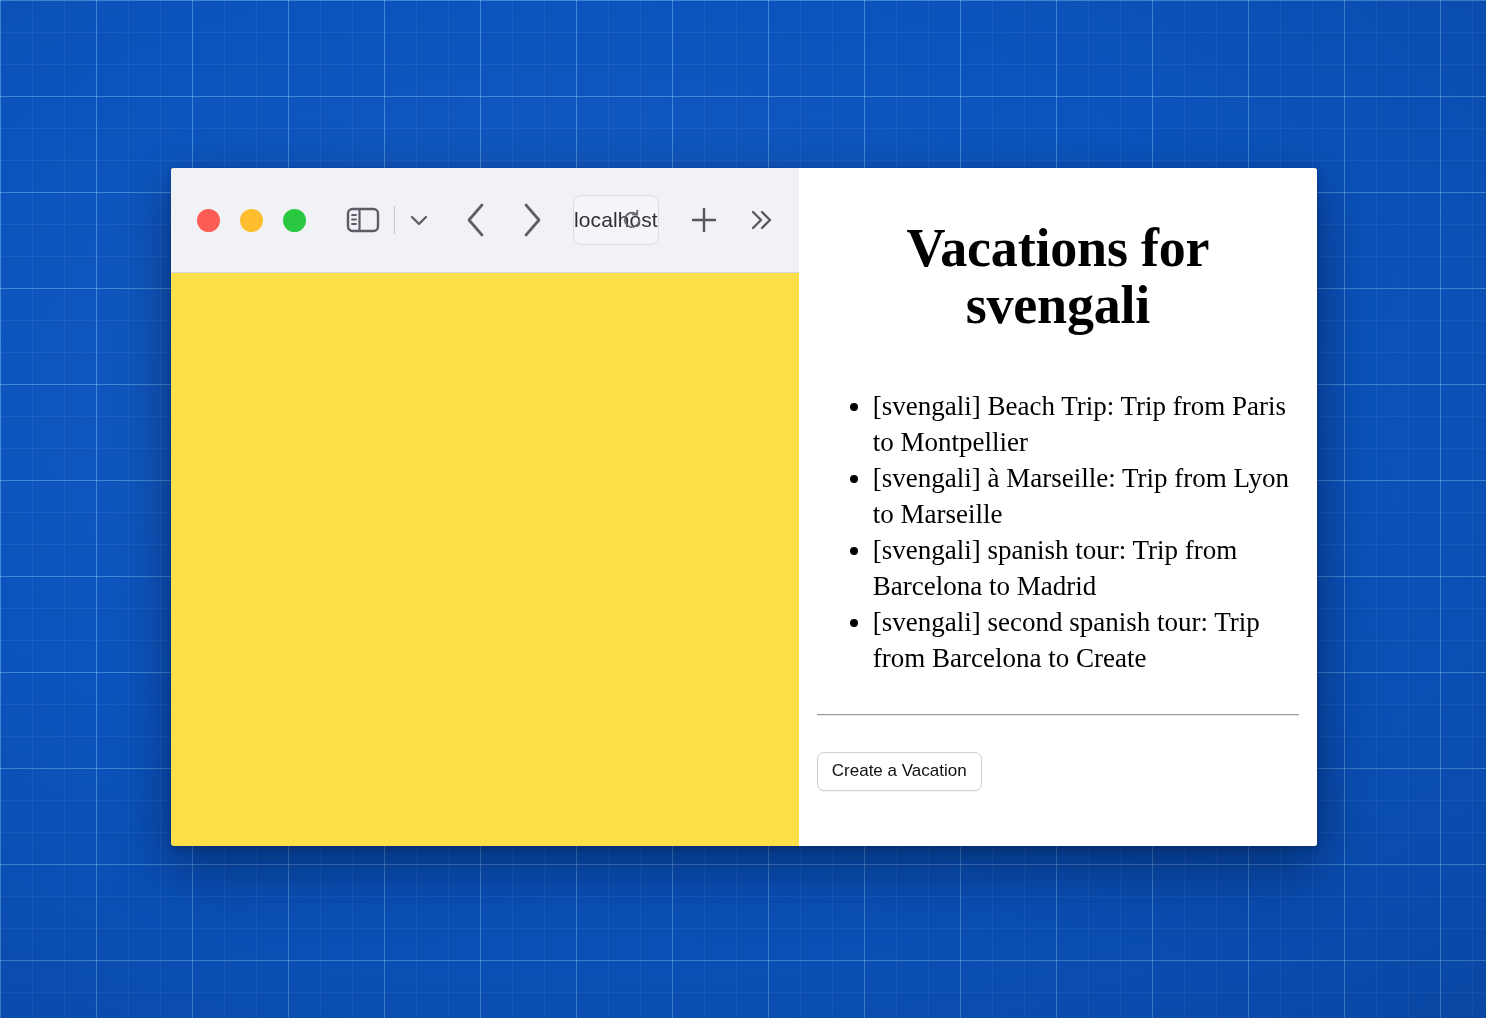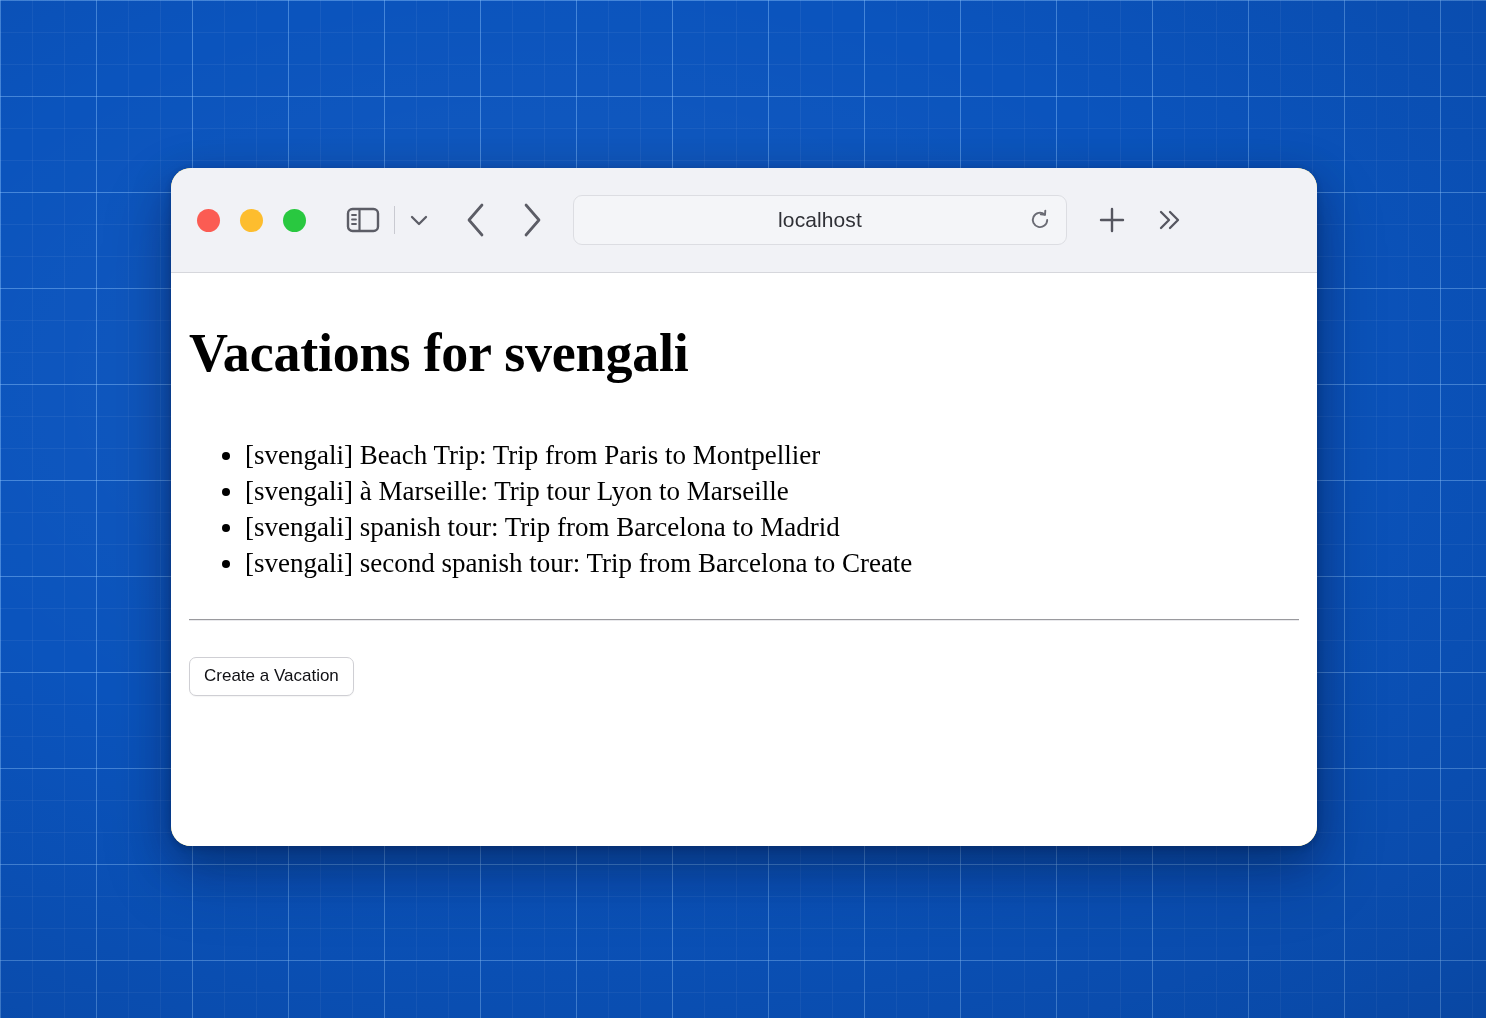--- a/index.html
+++ b/index.html
@@ -53,29 +53,29 @@
         rgba(0,20,60,0.30) 100%);
   }
 
   
   .window {
     position: absolute;
     left: 171px;
     top: 168px;
     width: 1146px;
     height: 678px;
-    border-radius: 20px;
+    border-radius: 3px;
     background: #fde047;
     box-shadow:
       0 2px 6px rgba(0,12,40,0.22),
       0 14px 40px rgba(0,12,40,0.30),
       0 30px 70px rgba(0,10,36,0.22);
     overflow: hidden;
     display: flex;
-    flex-direction: column;
+    flex-direction: row;
   }
 
   .toolbar {
     height: 105px;
     flex: 0 0 105px;
     background: #f1f2f6;
     border-bottom: 1px solid #d6d7dc;
     display: flex;
     align-items: center;
     padding: 0 22px 0 26px;
@@ -158,20 +158,21 @@
   }
   h1.page-title {
     font-family: "Liberation Serif", serif;
     font-weight: bold;
     font-size: 54px;
     line-height: 1.05;
     margin: 52px 0 0 0;
     padding: 0;
     color: #000000;
     letter-spacing: -0.2px;
+    text-align: center;
   }
   ul.vacation-list {
     margin: 55px 0 4px 0;
     padding-left: 56px;
     list-style: disc;
   }
   ul.vacation-list li {
     font-family: "Liberation Serif", serif;
     font-size: 27px;
     line-height: 36px;
@@ -271,21 +272,21 @@
     </div>
 
   </div>
 
   <div class="page">
     <div class="page-inner">
       <h1 class="page-title">Vacations for svengali</h1>
 
       <ul class="vacation-list">
         <li>[svengali] Beach Trip: Trip from Paris to Montpellier</li>
-        <li>[svengali] à Marseille: Trip tour Lyon to Marseille</li>
+        <li>[svengali] à Marseille: Trip from Lyon to Marseille</li>
         <li>[svengali] spanish tour: Trip from Barcelona to Madrid</li>
         <li>[svengali] second spanish tour: Trip from Barcelona to Create</li>
       </ul>
 
       <hr class="separator">
 
       <button class="create-btn">Create a Vacation</button>
     </div>
   </div>
 

